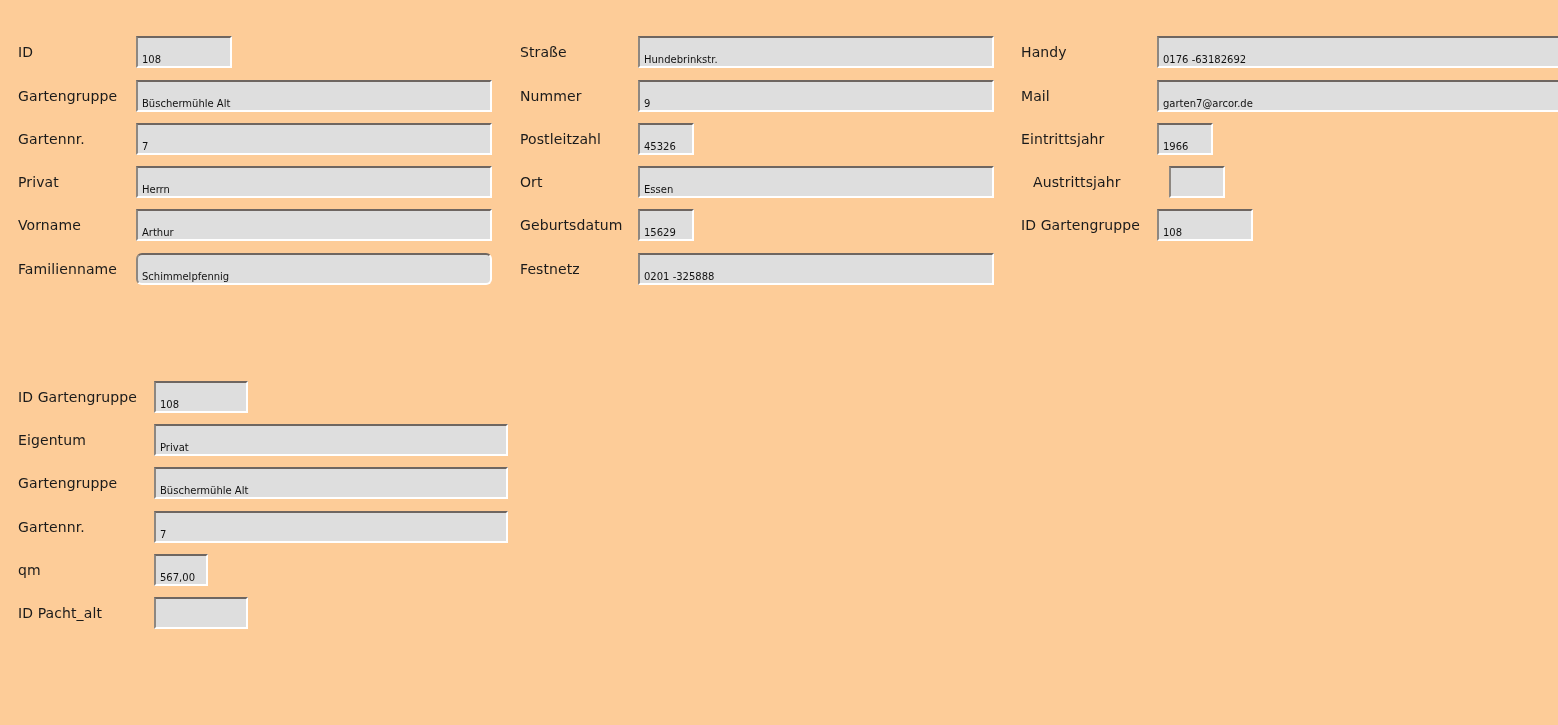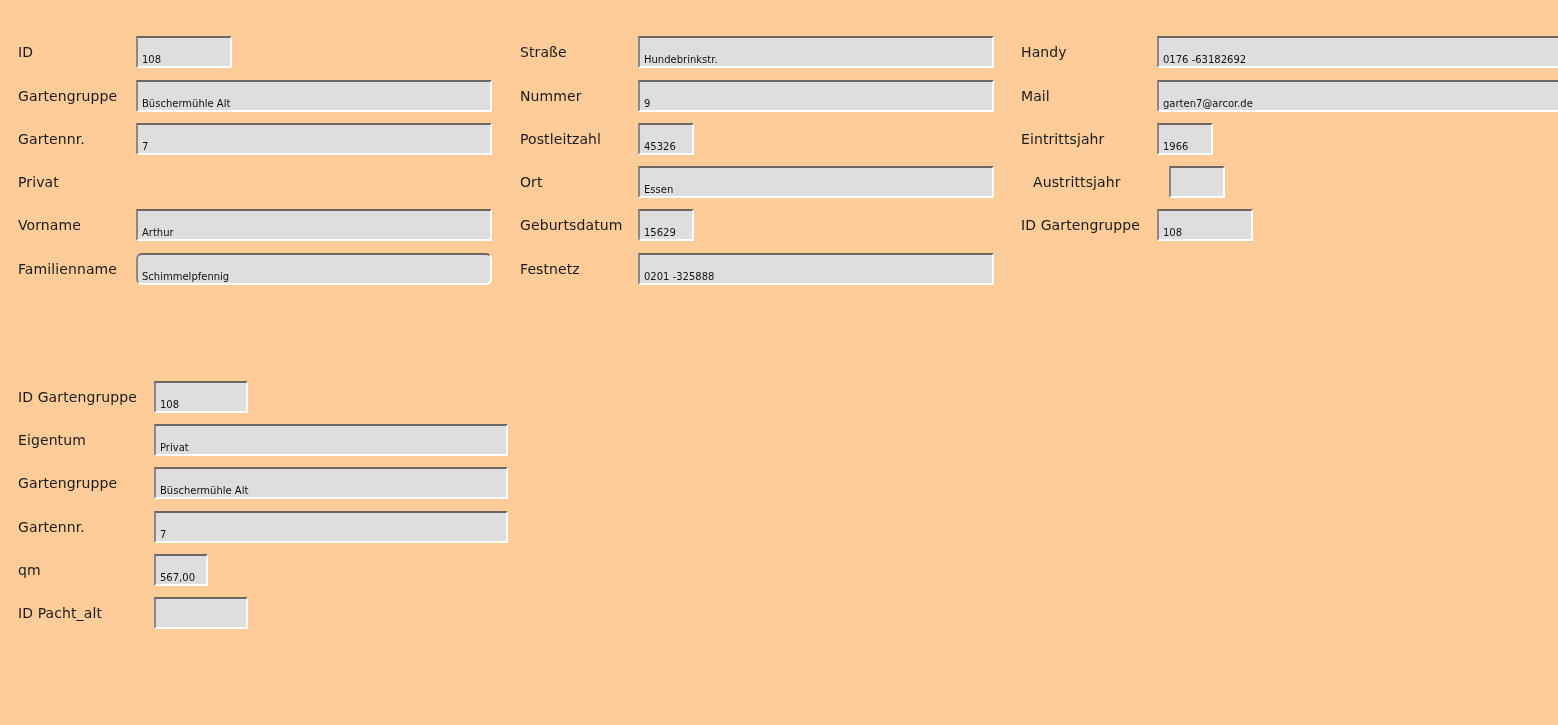--- a/index.html
+++ b/index.html
@@ -76,20 +76,21 @@
     <div class="row" style="left: 18px; top: 80px; width: 474px;">
       <div class="lbl">Gartengruppe</div>
       <div class="fld" role="textbox" style="left: 118px; width: 356px;">Büschermühle Alt</div>
     </div>
     <div class="row" style="left: 18px; top: 123px; width: 474px;">
       <div class="lbl">Gartennr.</div>
       <div class="fld" role="textbox" style="left: 118px; width: 356px;">7</div>
     </div>
     <div class="row" style="left: 18px; top: 166px; width: 474px;">
       <div class="lbl">Privat</div>
+      <div class="fld" role="textbox" style="left: 118px; width: 356px;">Herrn</div>
     </div>
     <div class="row" style="left: 18px; top: 209px; width: 474px;">
       <div class="lbl">Vorname</div>
       <div class="fld" role="textbox" style="left: 118px; width: 356px;">Arthur</div>
     </div>
     <div class="row" style="left: 18px; top: 253px; width: 474px;">
       <div class="lbl">Familienname</div>
       <div class="fld" role="textbox" style="left: 118px; width: 356px; border-radius: 6px;">Schimmelpfennig</div>
     </div>
     <div class="row" style="left: 520px; top: 36px; width: 474px;">

